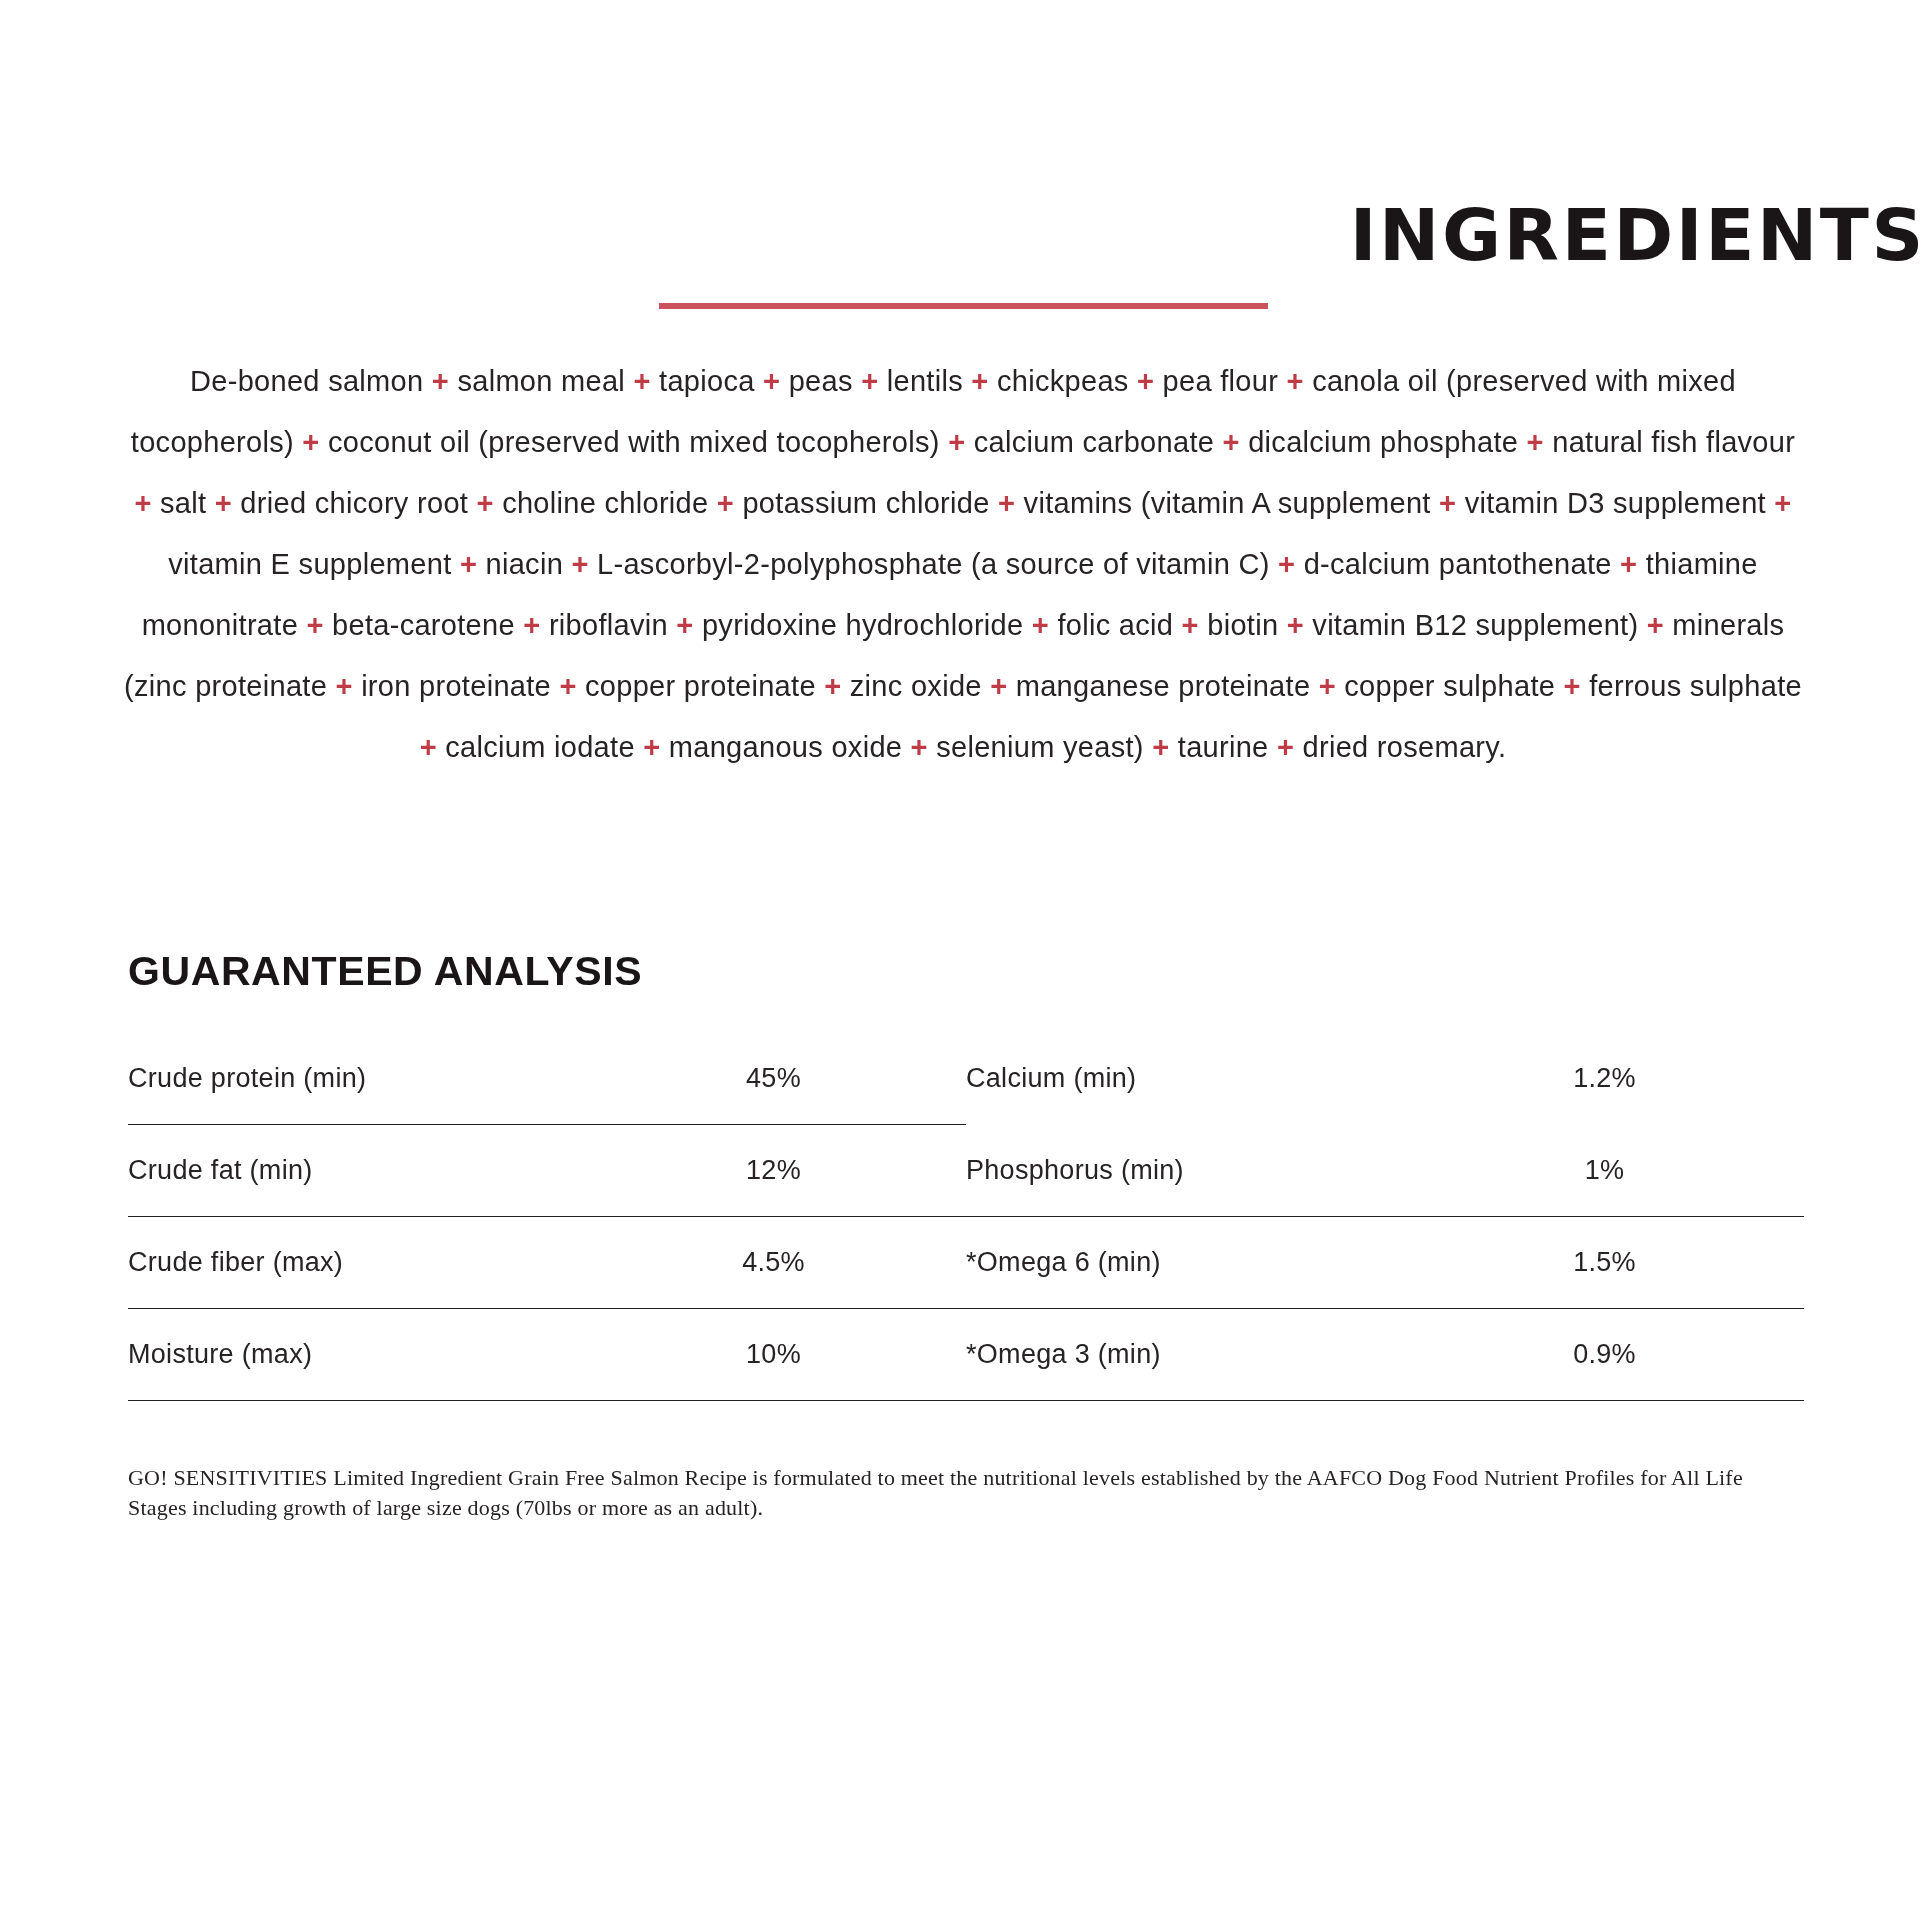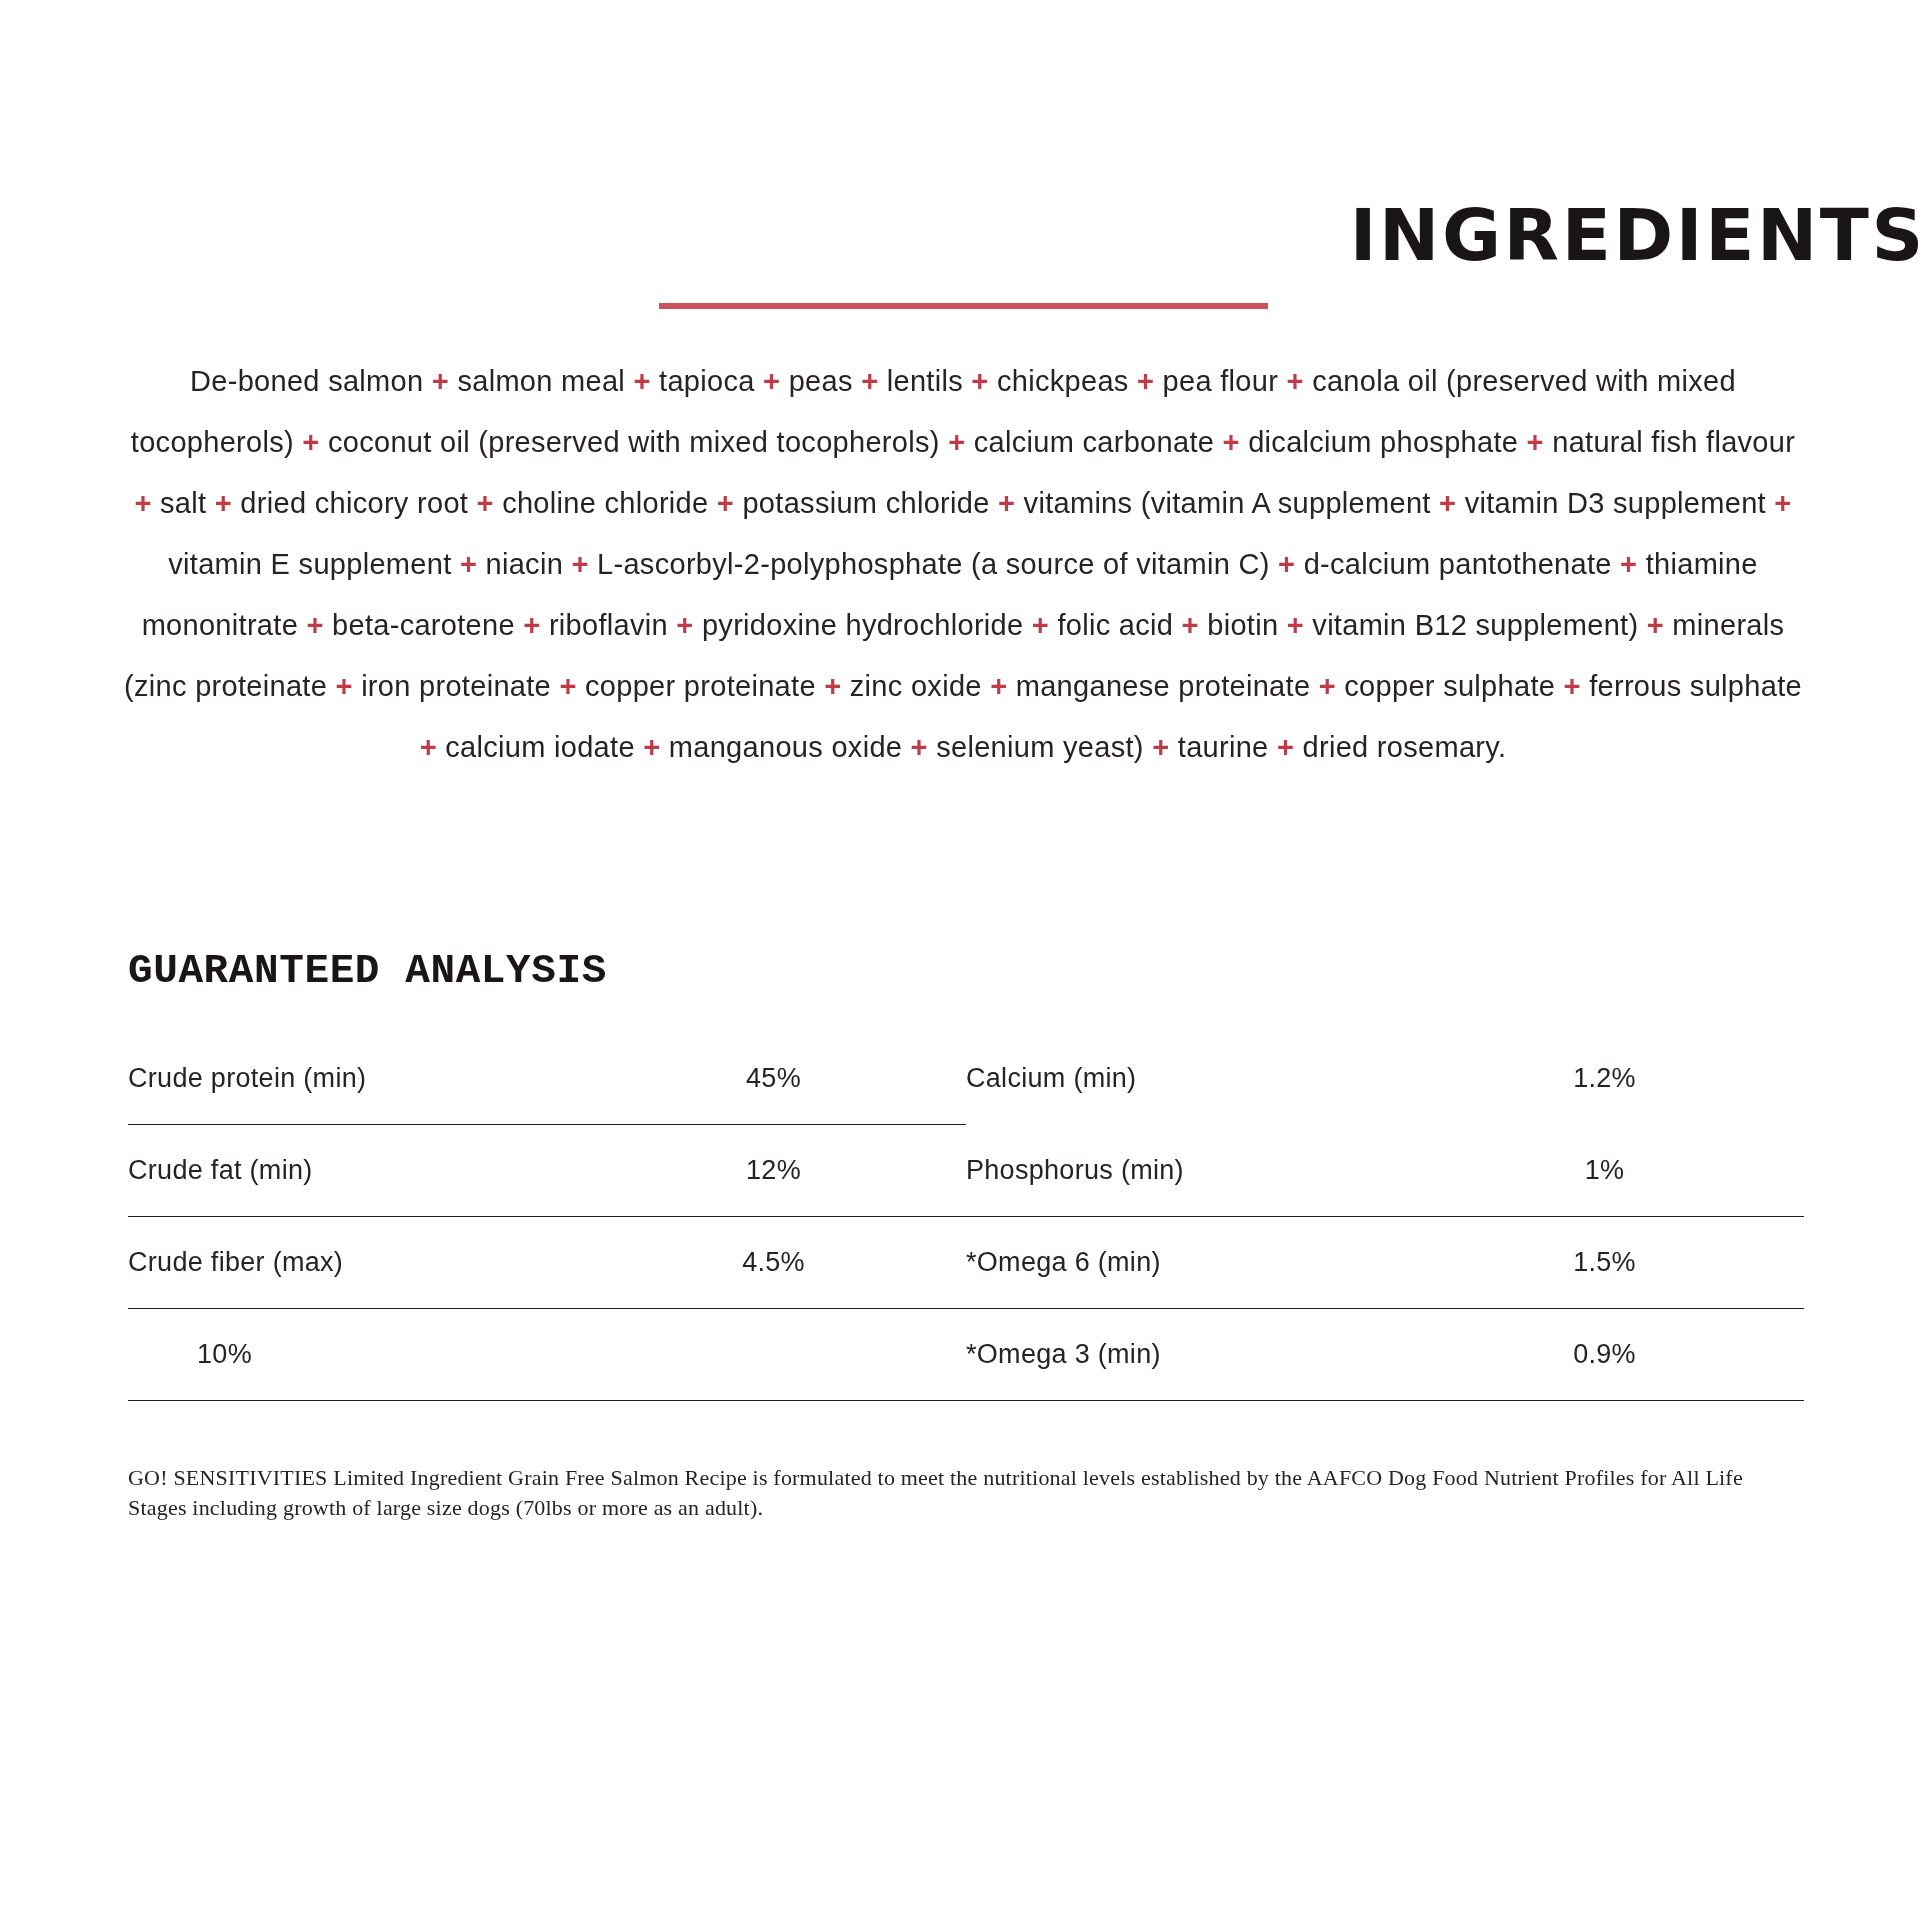--- a/index.html
+++ b/index.html
@@ -21,21 +21,21 @@
     font-size:72px;line-height:72px;letter-spacing:2.6px;color:var(--heading-dark);text-align:right;
   }
   .red-rule{width:609px;height:5.8px;background:var(--rule-red);margin:32px auto 0 auto;}
   .ingredients-text{
     width:1682px;margin:42px auto 0 auto;text-align:center;
     font-size:29px;line-height:61px;font-weight:400;letter-spacing:0.3px;color:var(--text-dark);
   }
   .ingredients-text .plus{color:var(--accent-red);font-weight:700;}
   .ga-section{margin:0 122px 0 128px;}
   .ga-title{
-    margin:172px 0 0 0;font-family:Liberation Mono, monospace;font-weight:800;
+    margin:172px 0 0 0;font-family:Liberation Sans, sans-serif;font-weight:800;
     font-size:41px;line-height:43px;letter-spacing:0.6px;color:var(--heading-dark);
   }
   .ga-table{margin-top:40px;}
   .ga-row{display:grid;grid-template-columns:1fr 1fr;}
   .ga-half{
     display:flex;align-items:center;height:92px;
     border-bottom:1.9px solid var(--divider-dark);
   }
   .ga-half.left{padding-right:96px;}
   .ga-half.right{padding-right:103px;}
@@ -85,20 +85,21 @@
             <span class="ga-label">Crude fiber (max)</span>
             <span class="ga-value">4.5%</span>
           </div>
           <div class="ga-half right">
             <span class="ga-label">*Omega 6 (min)</span>
             <span class="ga-value">1.5%</span>
           </div>
         </div>
         <div class="ga-row">
           <div class="ga-half left">
+            <span class="ga-label">Moisture (max)</span>
             <span class="ga-value">10%</span>
           </div>
           <div class="ga-half right">
             <span class="ga-label">*Omega 3 (min)</span>
             <span class="ga-value">0.9%</span>
           </div>
         </div>
       </div>
     <p class="formulation">GO! SENSITIVITIES Limited Ingredient Grain Free Salmon Recipe is formulated to meet the nutritional levels established by the AAFCO Dog Food Nutrient Profiles for All Life Stages including growth of large size dogs (70lbs or more as an adult).</p>
   </section>

